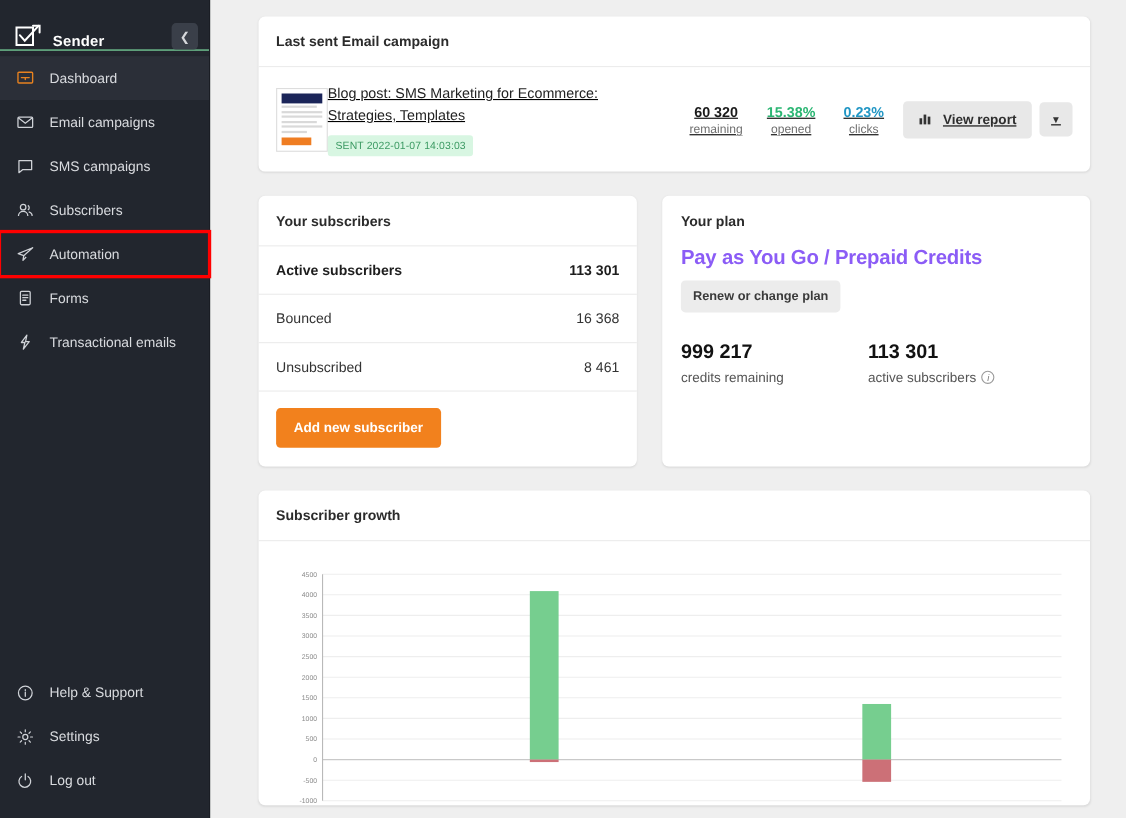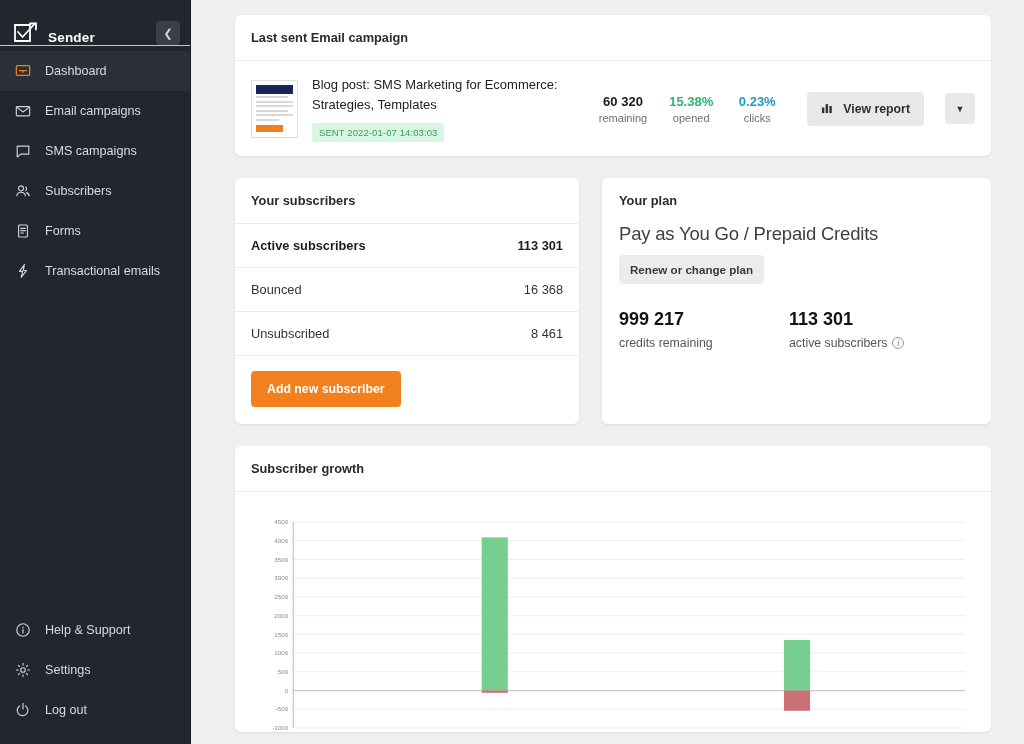--- a/index.html
+++ b/index.html
@@ -69,21 +69,21 @@
   }
   .card-head {
     padding: 15px 16px;
     border-bottom: 1px solid #ececec;
     font-size: 12.8px; font-weight: 700; color: #2b2b2b;
   }
 
   
   .camp-body {
     display: flex; align-items: center;
-    padding: 14px 16px; gap: 14px;
+    padding: 14px 16px;  text-decoration: underline;
   }
   .thumb {
     width: 47px; height: 58px; flex: none;
     background: #ffffff; border: 1px solid #dddddd;
     padding: 4px; display: flex; flex-direction: column; gap: 2.5px;
     overflow: hidden;
   }
   .thumb .t-bar { height: 9px; background: #1b2559; }
   .thumb .t-ln { height: 2px; background: #d9d9d9; }
   .thumb .t-ln.s { width: 62%; }
@@ -135,21 +135,21 @@
   .btn-orange {
     background: #f2811d; border: none; border-radius: 4px;
     color: #fff; font-size: 12.3px; font-weight: 700;
     padding: 11px 16px; cursor: pointer;
     font-family: "Liberation Sans", sans-serif;
   }
 
   .plan-body { padding: 15px 17px 20px; }
   .plan-label { font-size: 12.8px; font-weight: 700; color: #2b2b2b; }
   .plan-name {
-    font-size: 18.5px; font-weight: 400; color: #404040;
+    font-size: 18.5px; font-weight: 700; color: #8b5cf6;
     margin-top: 15px; letter-spacing: -.2px;
   }
   .btn-plan {
     margin-top: 10px;
     background: #ececec; border: none; border-radius: 4px;
     font-size: 11.6px; font-weight: 700; color: #3a3a3a;
     padding: 8px 11px; cursor: pointer;
     font-family: "Liberation Sans", sans-serif;
   }
   .plan-nums { display: flex; margin-top: 25px; }
@@ -226,20 +226,29 @@
         <span class="ico">
           <svg viewBox="0 0 18 18" width="16" height="16" fill="none" stroke="currentColor" stroke-width="1.3">
             <circle cx="6.8" cy="6" r="2.8"></circle>
             <path d="M2 15c0-2.8 2.2-4.6 4.8-4.6S11.6 12.2 11.6 15"></path>
             <path d="M11.6 4.2a2.6 2.6 0 010 4.6M12.5 10.8c2 .5 3.5 2.1 3.5 4.2"></path>
           </svg>
         </span>
         <span>Subscribers</span>
       </div>
 
+      <div class="sb-item highlight">
+        <span class="ico">
+          <svg viewBox="0 0 18 18" width="16" height="16" fill="none" stroke="currentColor" stroke-width="1.3">
+            <path d="M16.5 2.5 L1.8 8.6 L7.4 10.6 L16.5 2.5z" stroke-linejoin="round"></path>
+            <path d="M7.4 10.6 L6.6 15.4 L9.9 12" stroke-linejoin="round"></path>
+          </svg>
+        </span>
+        <span>Automation</span>
+      </div>
 
       <div class="sb-item">
         <span class="ico">
           <svg viewBox="0 0 18 18" width="16" height="16" fill="none" stroke="currentColor" stroke-width="1.3">
             <rect x="4" y="2.2" width="10" height="13.6" rx="1.2"></rect>
             <path d="M6.4 6h5.2M6.4 8.6h5.2M6.4 11.2h3.2" stroke-linecap="round"></path>
           </svg>
         </span>
         <span>Forms</span>
       </div>

